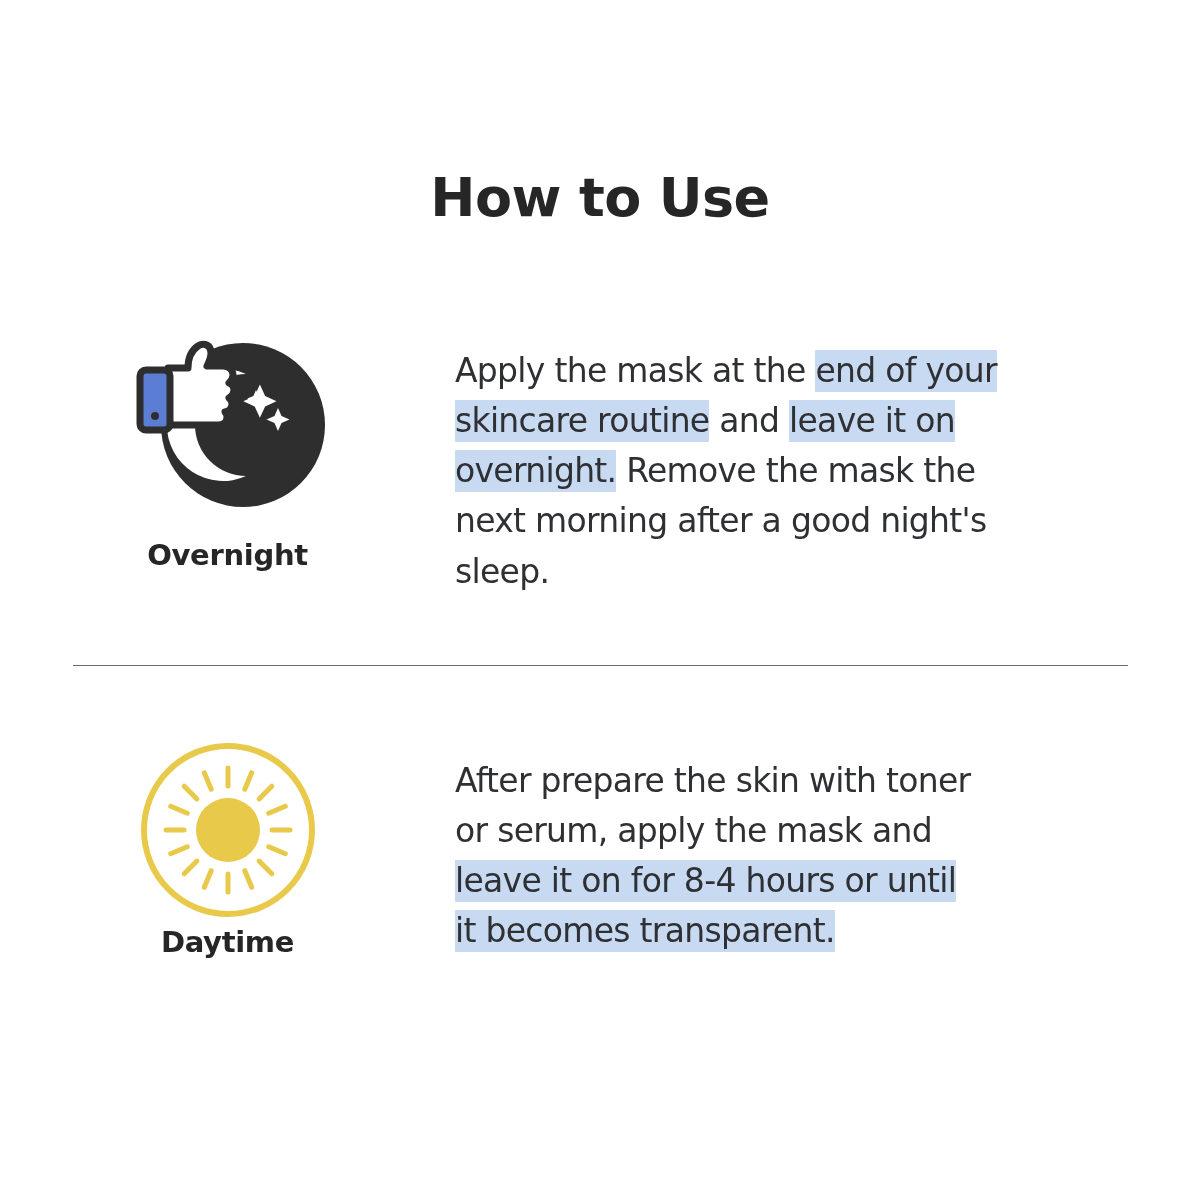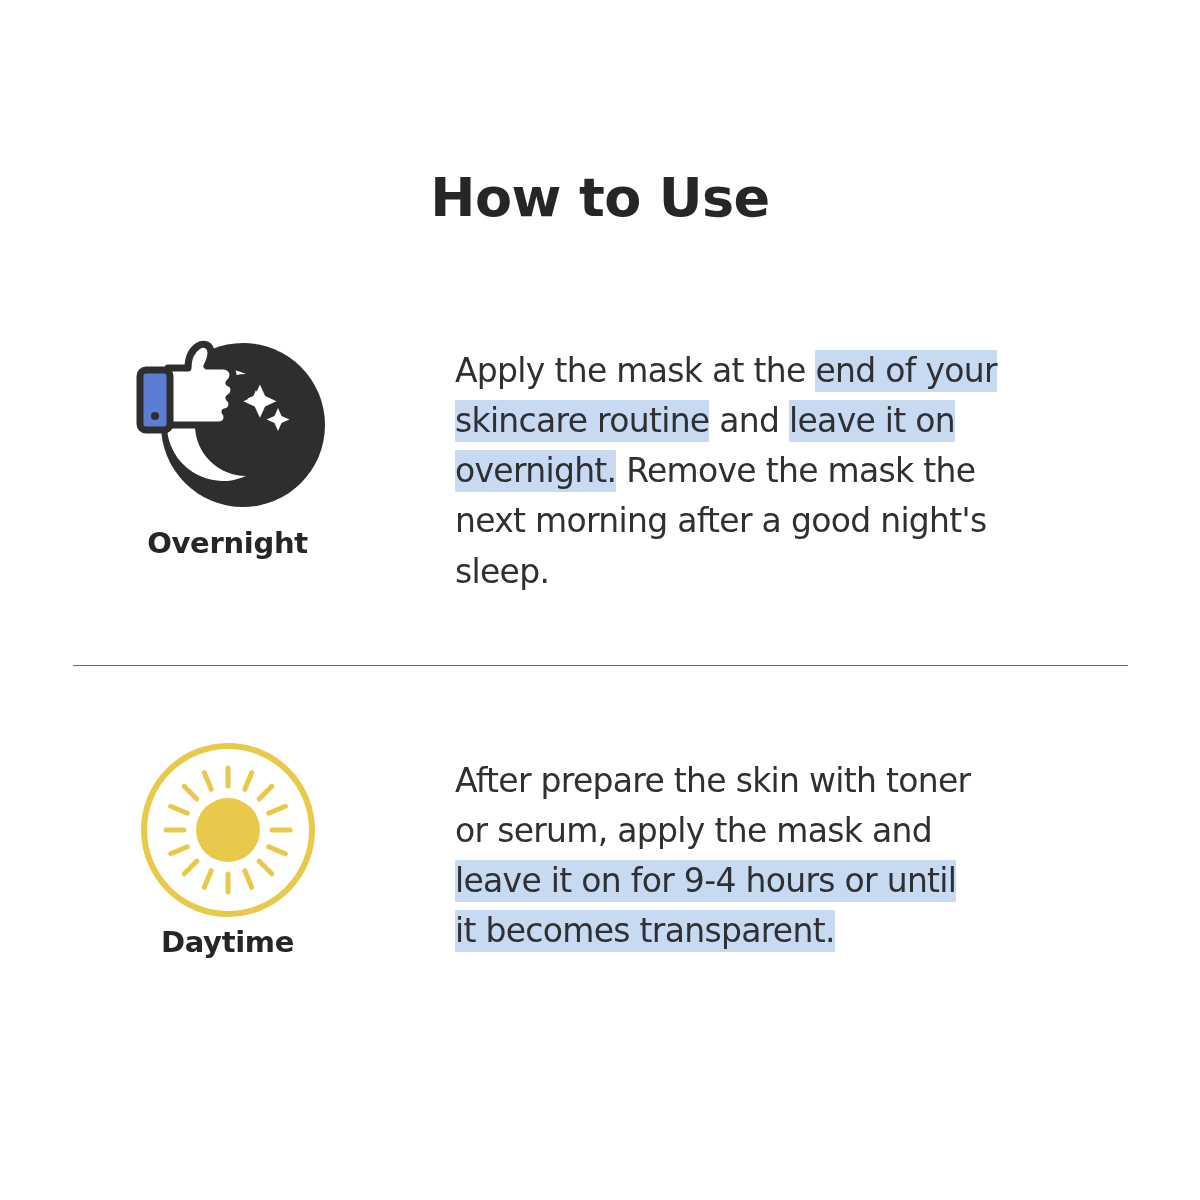--- a/index.html
+++ b/index.html
@@ -59,21 +59,21 @@
     display: flex;
     flex-direction: column;
     align-items: center;
   }
   .icon-wrap {
     position: relative;
     width: 200px;
     height: 180px;
   }
   .icon-label {
-    margin-top: 16px;
+    margin-top: 28px;
     font-family: "DejaVu Sans", sans-serif;
     font-weight: 700;
     font-size: 29px;
     letter-spacing: -0.3px;
     color: #262626;
   }
   .section-daytime .icon-label { margin-top: 5px; }
 
   
   .text-col {
@@ -200,17 +200,17 @@
                 <line x1="-16.8" y1="-40.7" x2="-23.7" y2="-57.3"></line>
               </g>
             </g>
           </svg>
         </div>
         <div class="icon-label">Daytime</div>
       </div>
     </div>
 
     <div class="text-col">
-      <p class="body-text"><span>After prepare the skin with toner or serum, apply the mask and </span><mark class="hl">leave it on for 9-4 hours or until it becomes transparent.</mark></p>
+      <p class="body-text"><span>After prepare the skin with toner or serum, apply the mask and </span><mark class="hl">leave it on for 8-4 hours or until it becomes transparent.</mark></p>
     </div>
   </div>
 
 </div>
 
 </body></html>

